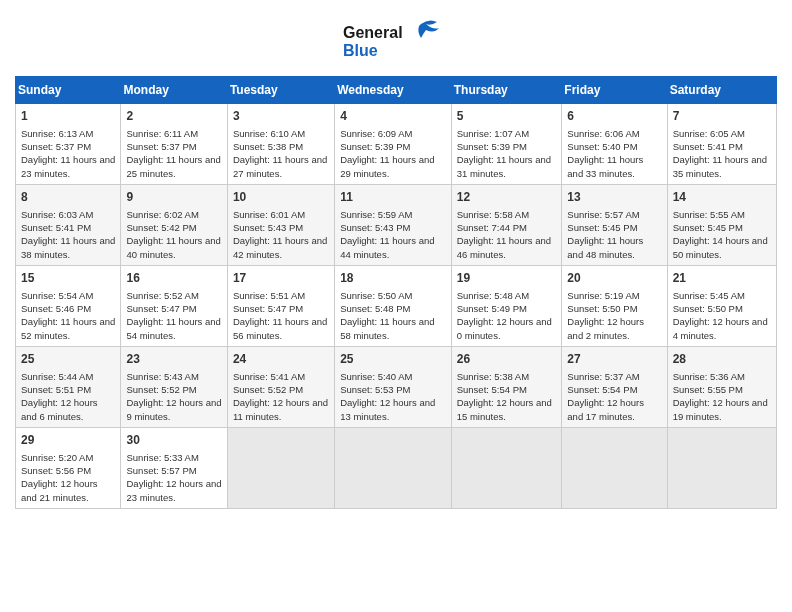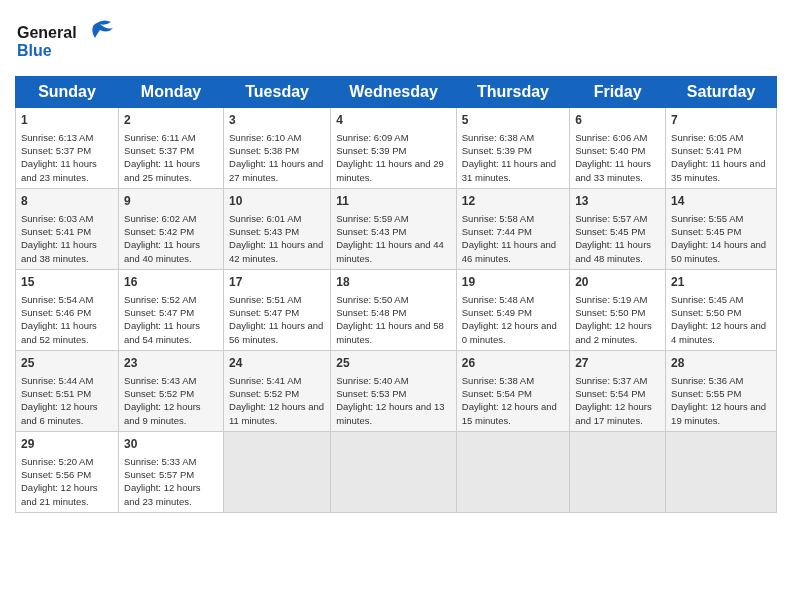--- a/index.html
+++ b/index.html
@@ -6,21 +6,21 @@
     body {
       font-family: Arial, sans-serif;
       background: #fff;
       width: 792px;
       min-height: 612px;
       padding: 10px 15px 15px;
     }
     .header-section {
       display: flex;
       align-items: flex-start;
-      justify-content: flex-start;
+      justify-content: center;
       margin-bottom: 6px;
     }
     .logo {
       display: flex;
       align-items: center;
       margin-top: 6px;
     }
     .title-section {
       text-align: right;
     }
@@ -34,23 +34,23 @@
       color: #333;
     }
     table {
       width: 100%;
       border-collapse: collapse;
       font-size: 10px;
     }
     thead tr th {
       background-color: #1565c0;
       color: #fff;
-      text-align: center;
-      padding: 6px 12px;
-      font-size: 16px;
+      text-align: left;
+      padding: 6px 2px;
+      font-size: 12px;
       font-weight: bold;
       border: 1px solid #1565c0;
     }
     tbody tr td {
       border: 1px solid #ccc;
       vertical-align: top;
       padding: 4px 5px;
       min-height: 70px;
       height: 80px;
       color: #333;
@@ -106,21 +106,21 @@
         <th>Friday</th>
         <th>Saturday</th>
       </tr>
   </thead>
   <tbody id="calendar-body">
   <tr>
         <td><span class="day-num">1</span><span>Sunrise: 6:13 AM</span><br><span>Sunset: 5:37 PM</span><br><span>Daylight: 11 hours and 23 minutes.</span></td>
         <td><span class="day-num">2</span><span>Sunrise: 6:11 AM</span><br><span>Sunset: 5:37 PM</span><br><span>Daylight: 11 hours and 25 minutes.</span></td>
         <td><span class="day-num">3</span><span>Sunrise: 6:10 AM</span><br><span>Sunset: 5:38 PM</span><br><span>Daylight: 11 hours and 27 minutes.</span></td>
         <td><span class="day-num">4</span><span>Sunrise: 6:09 AM</span><br><span>Sunset: 5:39 PM</span><br><span>Daylight: 11 hours and 29 minutes.</span></td>
-        <td><span class="day-num">5</span><span>Sunrise: 6:38 AM</span><br><span>Sunset: 5:39 PM</span><br><span>Daylight: 11 hours and 31 minutes.</span></td>
+        <td><span class="day-num">5</span><span>Sunrise: 1:07 AM</span><br><span>Sunset: 5:39 PM</span><br><span>Daylight: 11 hours and 31 minutes.</span></td>
         <td><span class="day-num">6</span><span>Sunrise: 6:06 AM</span><br><span>Sunset: 5:40 PM</span><br><span>Daylight: 11 hours and 33 minutes.</span></td>
         <td><span class="day-num">7</span><span>Sunrise: 6:05 AM</span><br><span>Sunset: 5:41 PM</span><br><span>Daylight: 11 hours and 35 minutes.</span></td>
       </tr>
       <tr>
         <td><span class="day-num">8</span><span>Sunrise: 6:03 AM</span><br><span>Sunset: 5:41 PM</span><br><span>Daylight: 11 hours and 38 minutes.</span></td>
         <td><span class="day-num">9</span><span>Sunrise: 6:02 AM</span><br><span>Sunset: 5:42 PM</span><br><span>Daylight: 11 hours and 40 minutes.</span></td>
         <td><span class="day-num">10</span><span>Sunrise: 6:01 AM</span><br><span>Sunset: 5:43 PM</span><br><span>Daylight: 11 hours and 42 minutes.</span></td>
         <td><span class="day-num">11</span><span>Sunrise: 5:59 AM</span><br><span>Sunset: 5:43 PM</span><br><span>Daylight: 11 hours and 44 minutes.</span></td>
         <td><span class="day-num">12</span><span>Sunrise: 5:58 AM</span><br><span>Sunset: 7:44 PM</span><br><span>Daylight: 11 hours and 46 minutes.</span></td>
         <td><span class="day-num">13</span><span>Sunrise: 5:57 AM</span><br><span>Sunset: 5:45 PM</span><br><span>Daylight: 11 hours and 48 minutes.</span></td>

